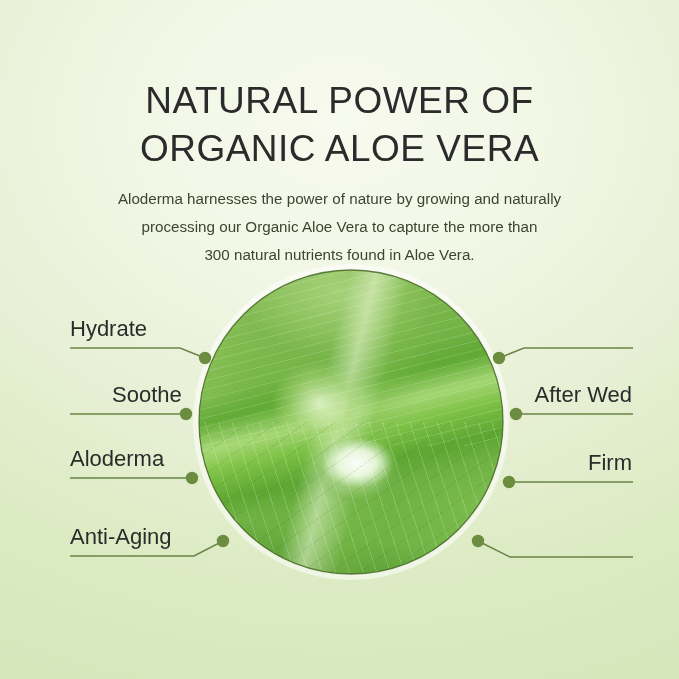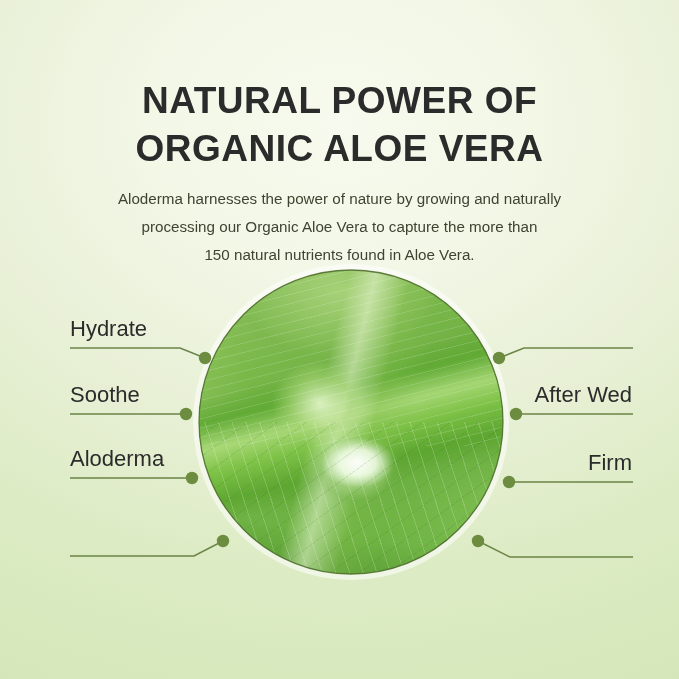--- a/index.html
+++ b/index.html
@@ -23,21 +23,21 @@
   .headline {
     position: absolute;
     left: 0;
     right: 0;
     top: 52px;
     text-align: center;
     color: #2b2b2b;
     font-size: 37px;
     line-height: 48px;
     letter-spacing: 0.5px;
-    font-weight: 700;
+    font-weight: 400;
     white-space: pre-line;
   }
   .subhead {
     position: absolute;
     left: 88px;
     width: 503px;
     top: 170px;
     text-align: center;
     color: #3c4530;
     font-size: 15.2px;
@@ -123,21 +123,21 @@
 </head>
 <body>
 
 <div id="stage">
 
   <h1 class="headline">NATURAL POWER OF
 ORGANIC ALOE VERA</h1>
 
   <p class="subhead">Aloderma harnesses the power of nature by growing and naturally
 processing our Organic Aloe Vera to capture the more than
-150 natural nutrients found in Aloe Vera.</p>
+300 natural nutrients found in Aloe Vera.</p>
 
   <div id="diagram">
 
     <div class="photo-clip">
       <div class="photo-bg"></div>
       <div class="photo-stripes"></div>
       <div class="photo-veins"></div>
     </div>
 
     <svg class="lines" width="679" height="679" viewBox="0 0 679 679">
@@ -169,20 +169,21 @@
         <circle cx="180" cy="478" r="6.2"></circle>
         <circle cx="211" cy="541" r="6.2"></circle>
         <circle cx="487" cy="358" r="6.2"></circle>
         <circle cx="504" cy="414" r="6.2"></circle>
         <circle cx="497" cy="482" r="6.2"></circle>
         <circle cx="466" cy="541" r="6.2"></circle>
       </g>
     </svg>
 
     <div class="node-label lab-left" style="top:316px;">Hydrate</div>
-    <div class="node-label lab-left" style="top:382px;">Soothe</div>
+    <div class="node-label lab-left" style="top:382px;margin-left:42px;">Soothe</div>
     <div class="node-label lab-left" style="top:446px;">Aloderma</div>
+    <div class="node-label lab-left" style="top:524px;">Anti-Aging</div>
 
     <div class="node-label lab-right" style="top:382px;">After Wed</div>
     <div class="node-label lab-right" style="top:450px;">Firm</div>
 
   </div>
 </div>
 
 </body></html>

